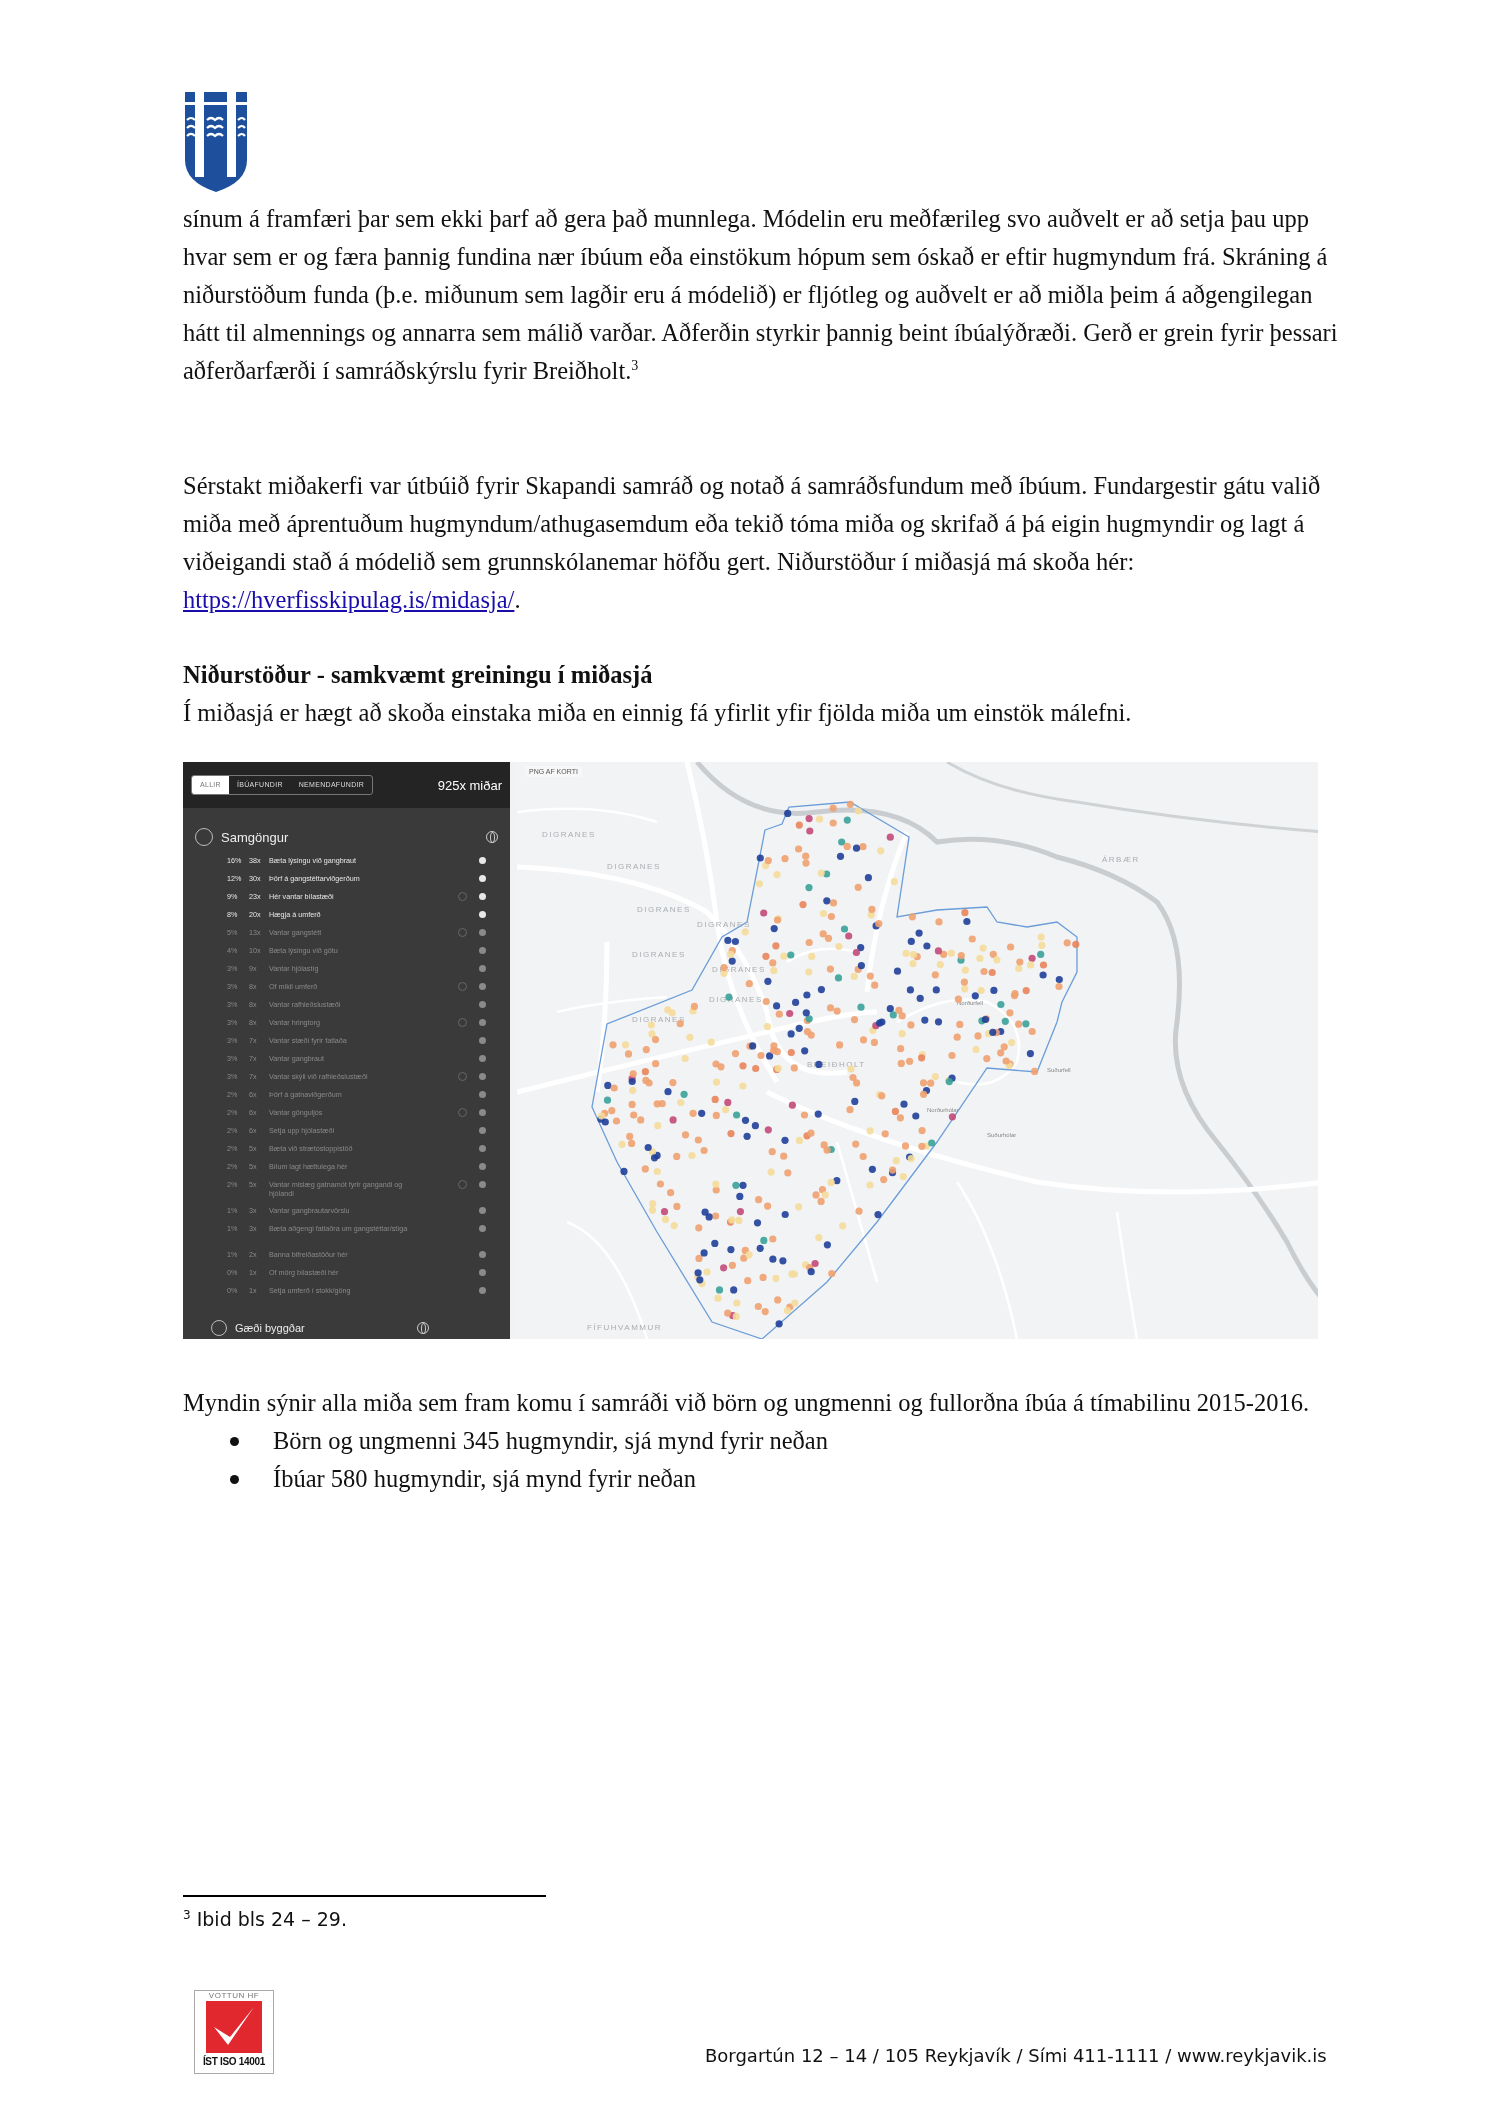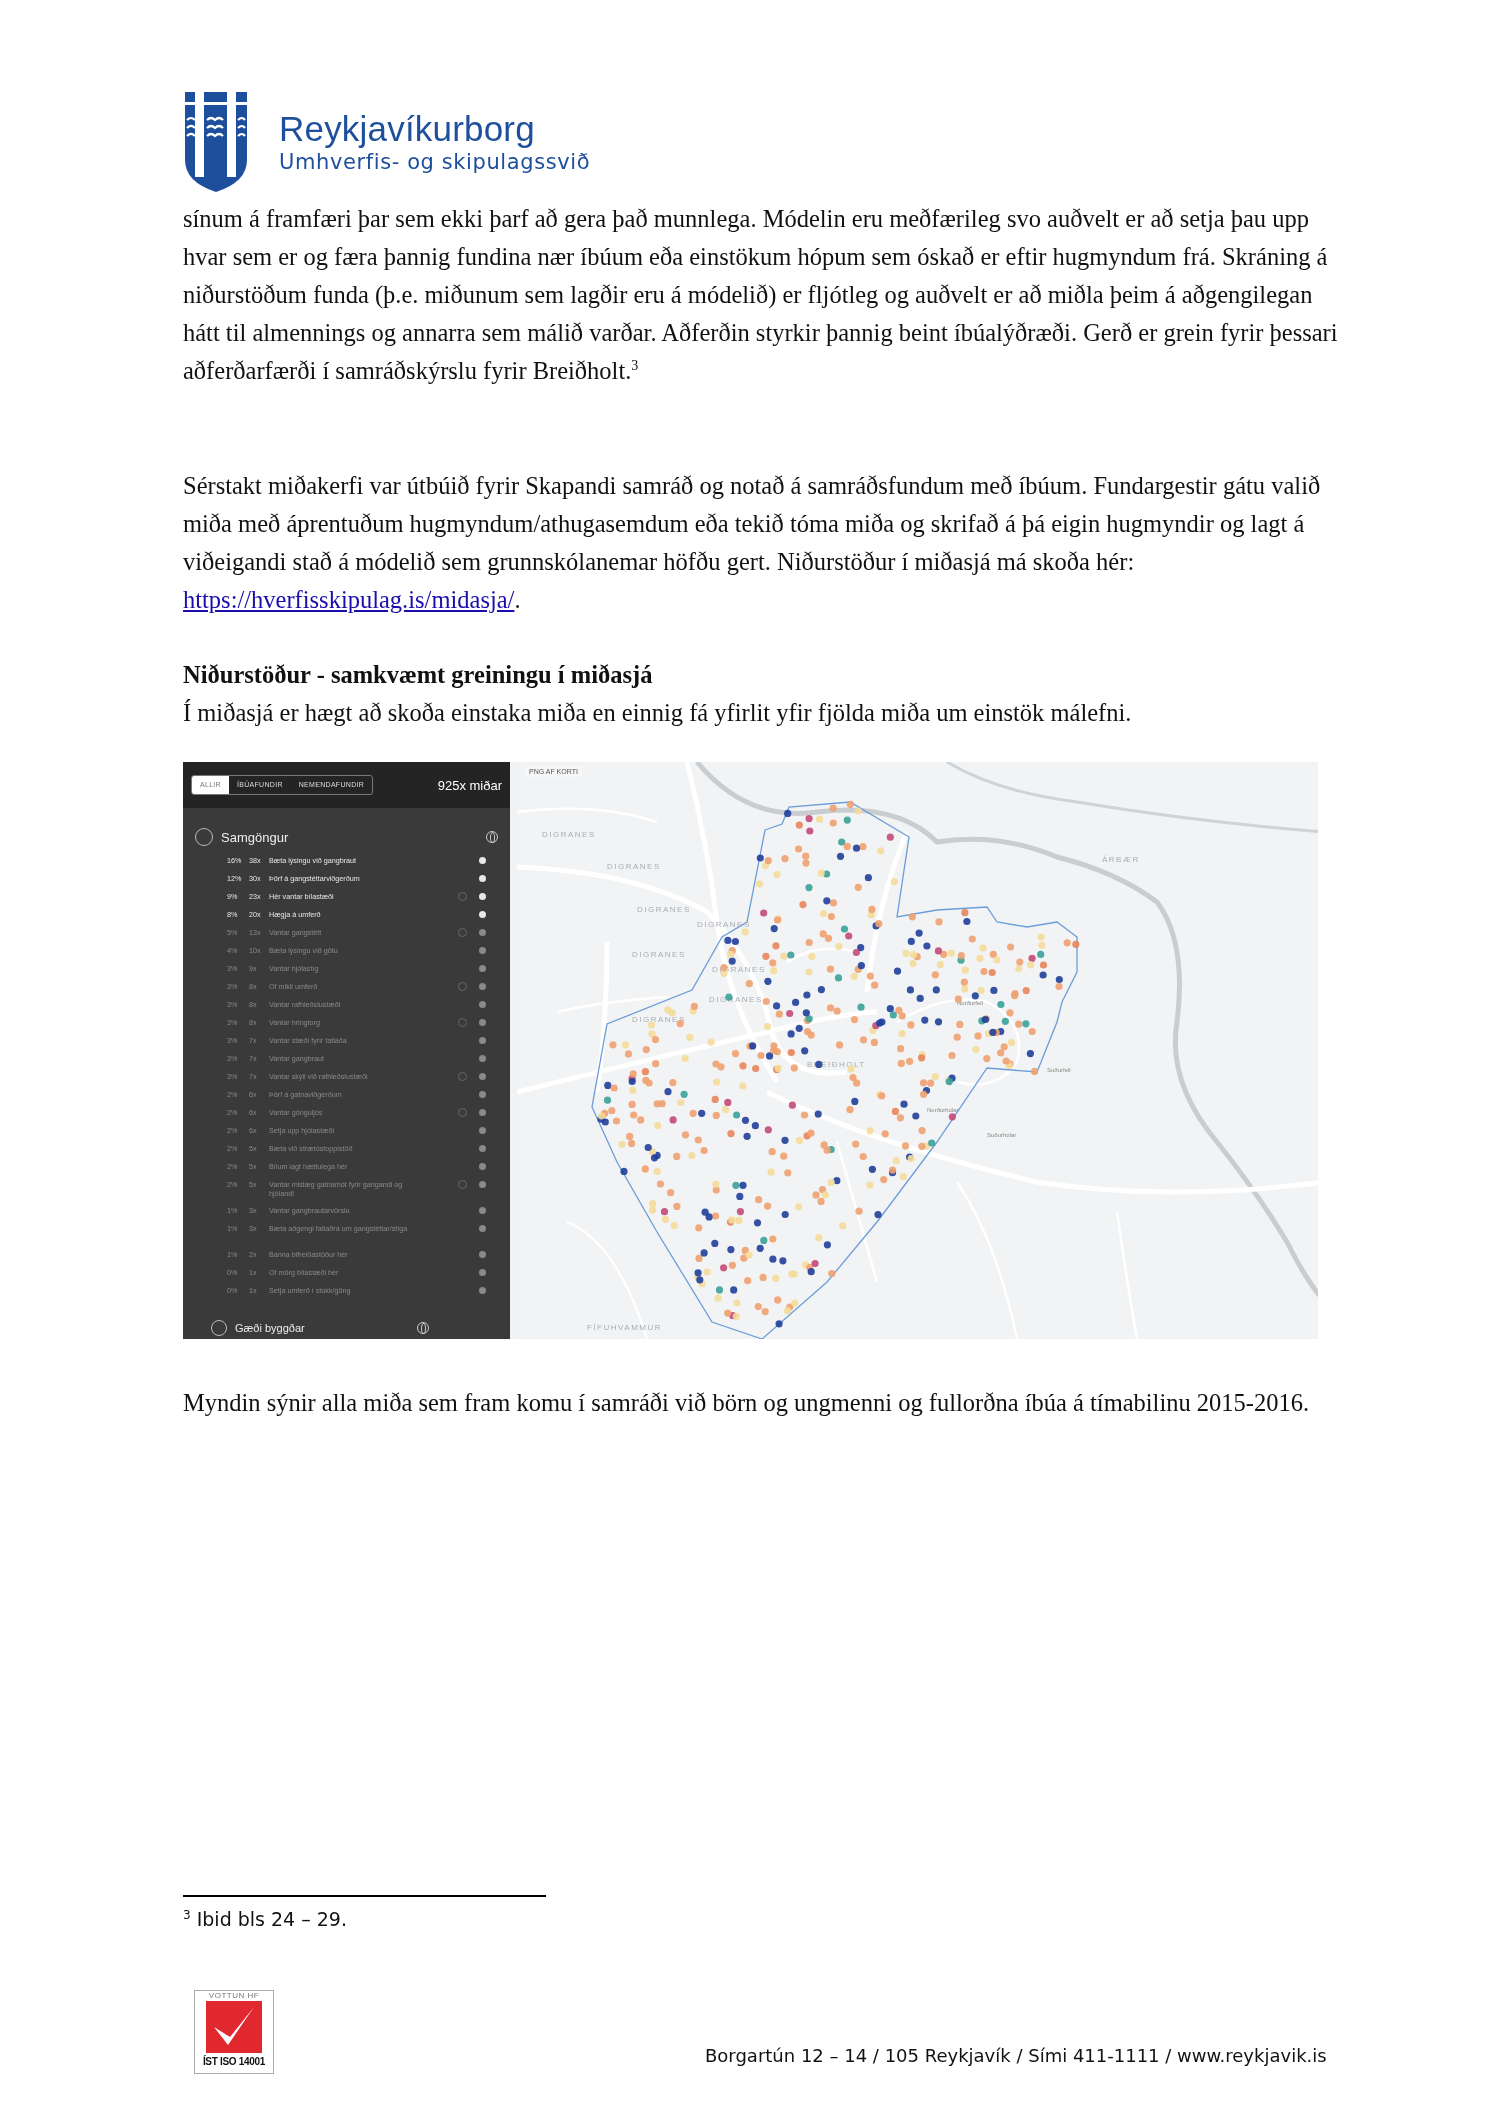--- a/index.html
+++ b/index.html
@@ -71,24 +71,20 @@
         <path d="M4 38 q4 -4 8 0"></path>
         <path d="M4 46 q4 -4 8 0"></path>
       <path d="M24 30 q4 -4 8 0 q4 -4 8 0"></path>
         <path d="M24 38 q4 -4 8 0 q4 -4 8 0"></path>
         <path d="M24 46 q4 -4 8 0 q4 -4 8 0"></path>
       <path d="M55 30 q4 -4 7 0"></path>
         <path d="M55 38 q4 -4 7 0"></path>
         <path d="M55 46 q4 -4 7 0"></path>
     </g>
   </svg>
-  <div class="logo-text">
-    <div class="logo-title">Reykjavíkurborg</div>
-    <div class="logo-sub">Umhverfis- og skipulagssvið</div>
-  </div>
 </div>
 
 <div class="body-text p1">
   <p><span>sínum á framfæri þar sem ekki þarf að gera það munnlega. Módelin eru meðfærileg svo auðvelt er að setja þau upp hvar sem er og færa þannig fundina nær íbúum eða einstökum hópum sem óskað er eftir hugmyndum frá. Skráning á niðurstöðum funda (þ.e. miðunum sem lagðir eru á módelið) er fljótleg og auðvelt er að miðla þeim á aðgengilegan hátt til almennings og annarra sem málið varðar. Aðferðin styrkir þannig beint íbúalýðræði.  Gerð er grein fyrir þessari aðferðarfærði í samráðskýrslu fyrir Breiðholt.</span><sup>3</sup></p>
 </div>
 
 <div class="body-text p2">
   <p><span>Sérstakt miðakerfi var útbúið fyrir Skapandi samráð og notað á samráðsfundum með íbúum. Fundargestir gátu valið miða með áprentuðum hugmyndum/athugasemdum eða tekið tóma miða og skrifað á þá eigin hugmyndir og lagt á viðeigandi stað á módelið sem grunnskólanemar höfðu gert. Niðurstöður í miðasjá má skoða hér: </span><a class="link">https://hverfisskipulag.is/midasja/</a><span>.</span></p>
 </div>
 
@@ -755,20 +751,24 @@
           <circle cx="238.4" cy="363.7" r="3.6" fill="#1f3f9a" fill-opacity="0.9"></circle>
           <circle cx="310.1" cy="388.2" r="3.6" fill="#f0a070" fill-opacity="0.9"></circle>
         </g>
     </svg>
     <div class="map-btn">PNG AF KORTI</div>
   </div>
 </div>
 
 <div class="body-text p4">
   <p>Myndin sýnir alla miða sem fram komu í samráði við börn og ungmenni og fullorðna íbúa á tímabilinu 2015-2016.</p>
+  <ul class="bullets">
+    <li>Börn og ungmenni 345 hugmyndir, sjá mynd fyrir neðan</li>
+    <li>Íbúar 580 hugmyndir, sjá mynd fyrir neðan</li>
+  </ul>
 </div>
 
 <div class="footnote-rule"></div>
 <div class="footnote">
   <sup>3</sup> <span>Ibid bls 24 – 29.</span>
 </div>
 
 <div class="iso">
   <div class="iso-top">VOTTUN HF</div>
   <div class="iso-box">

